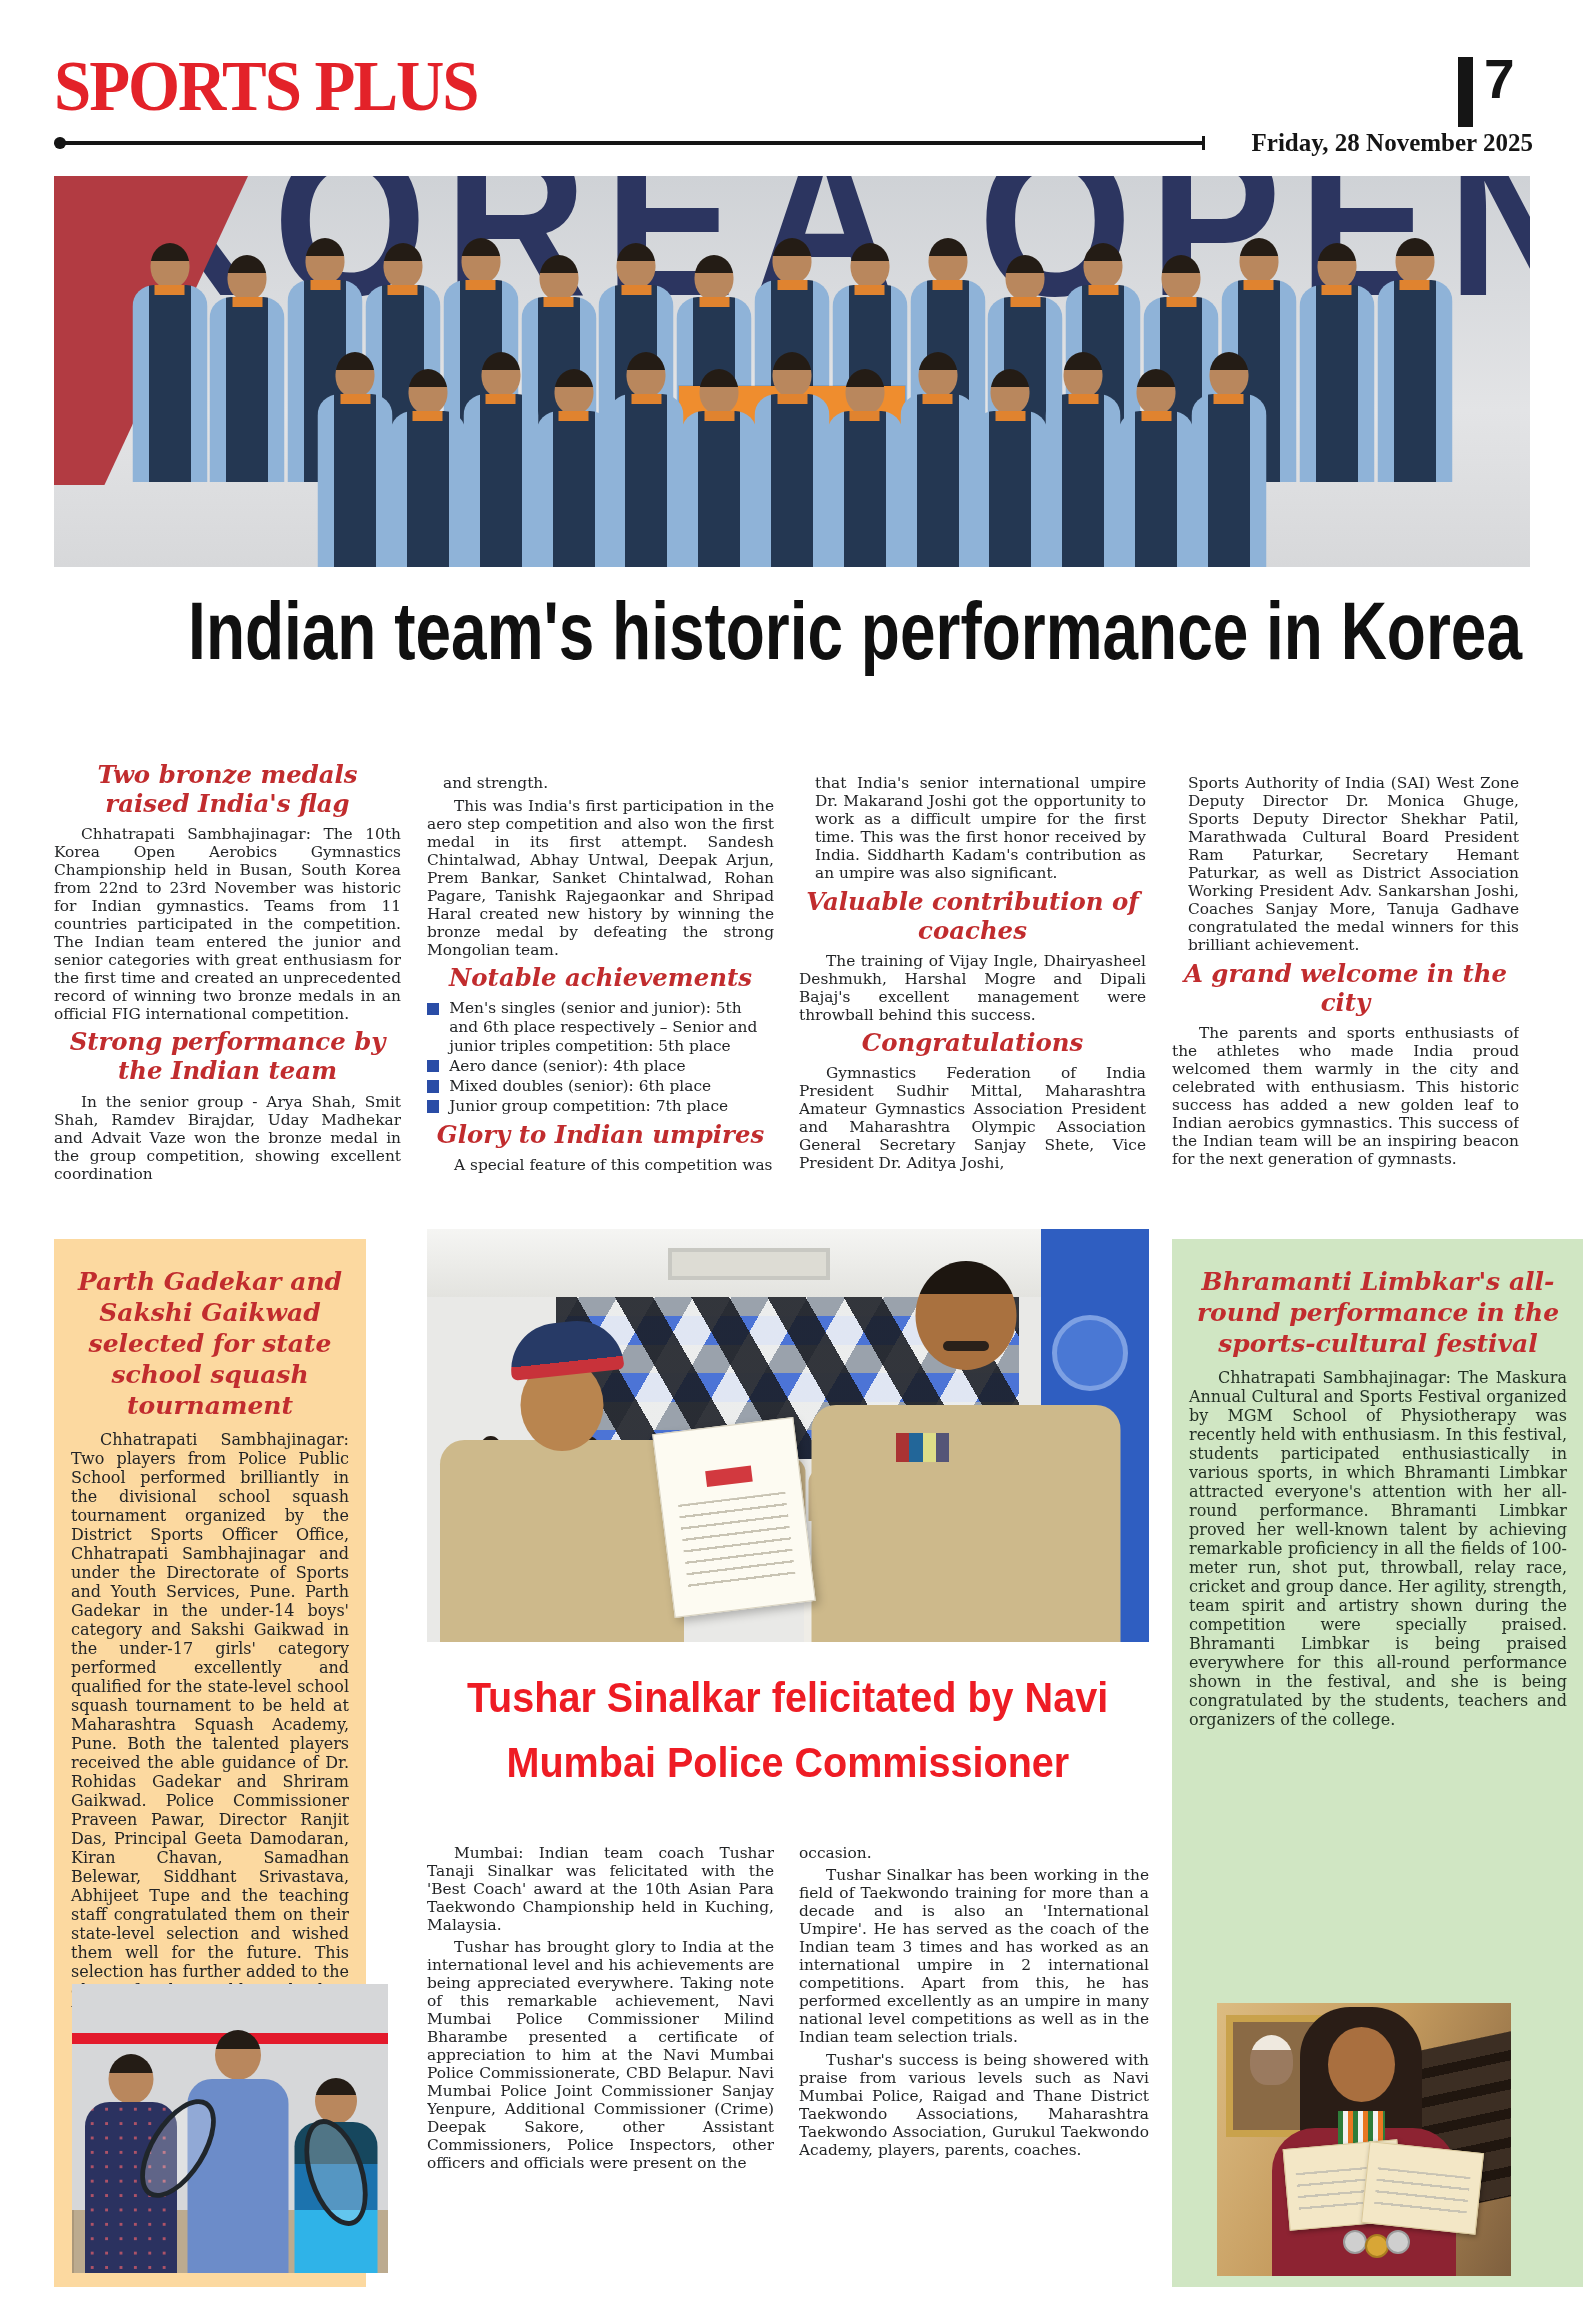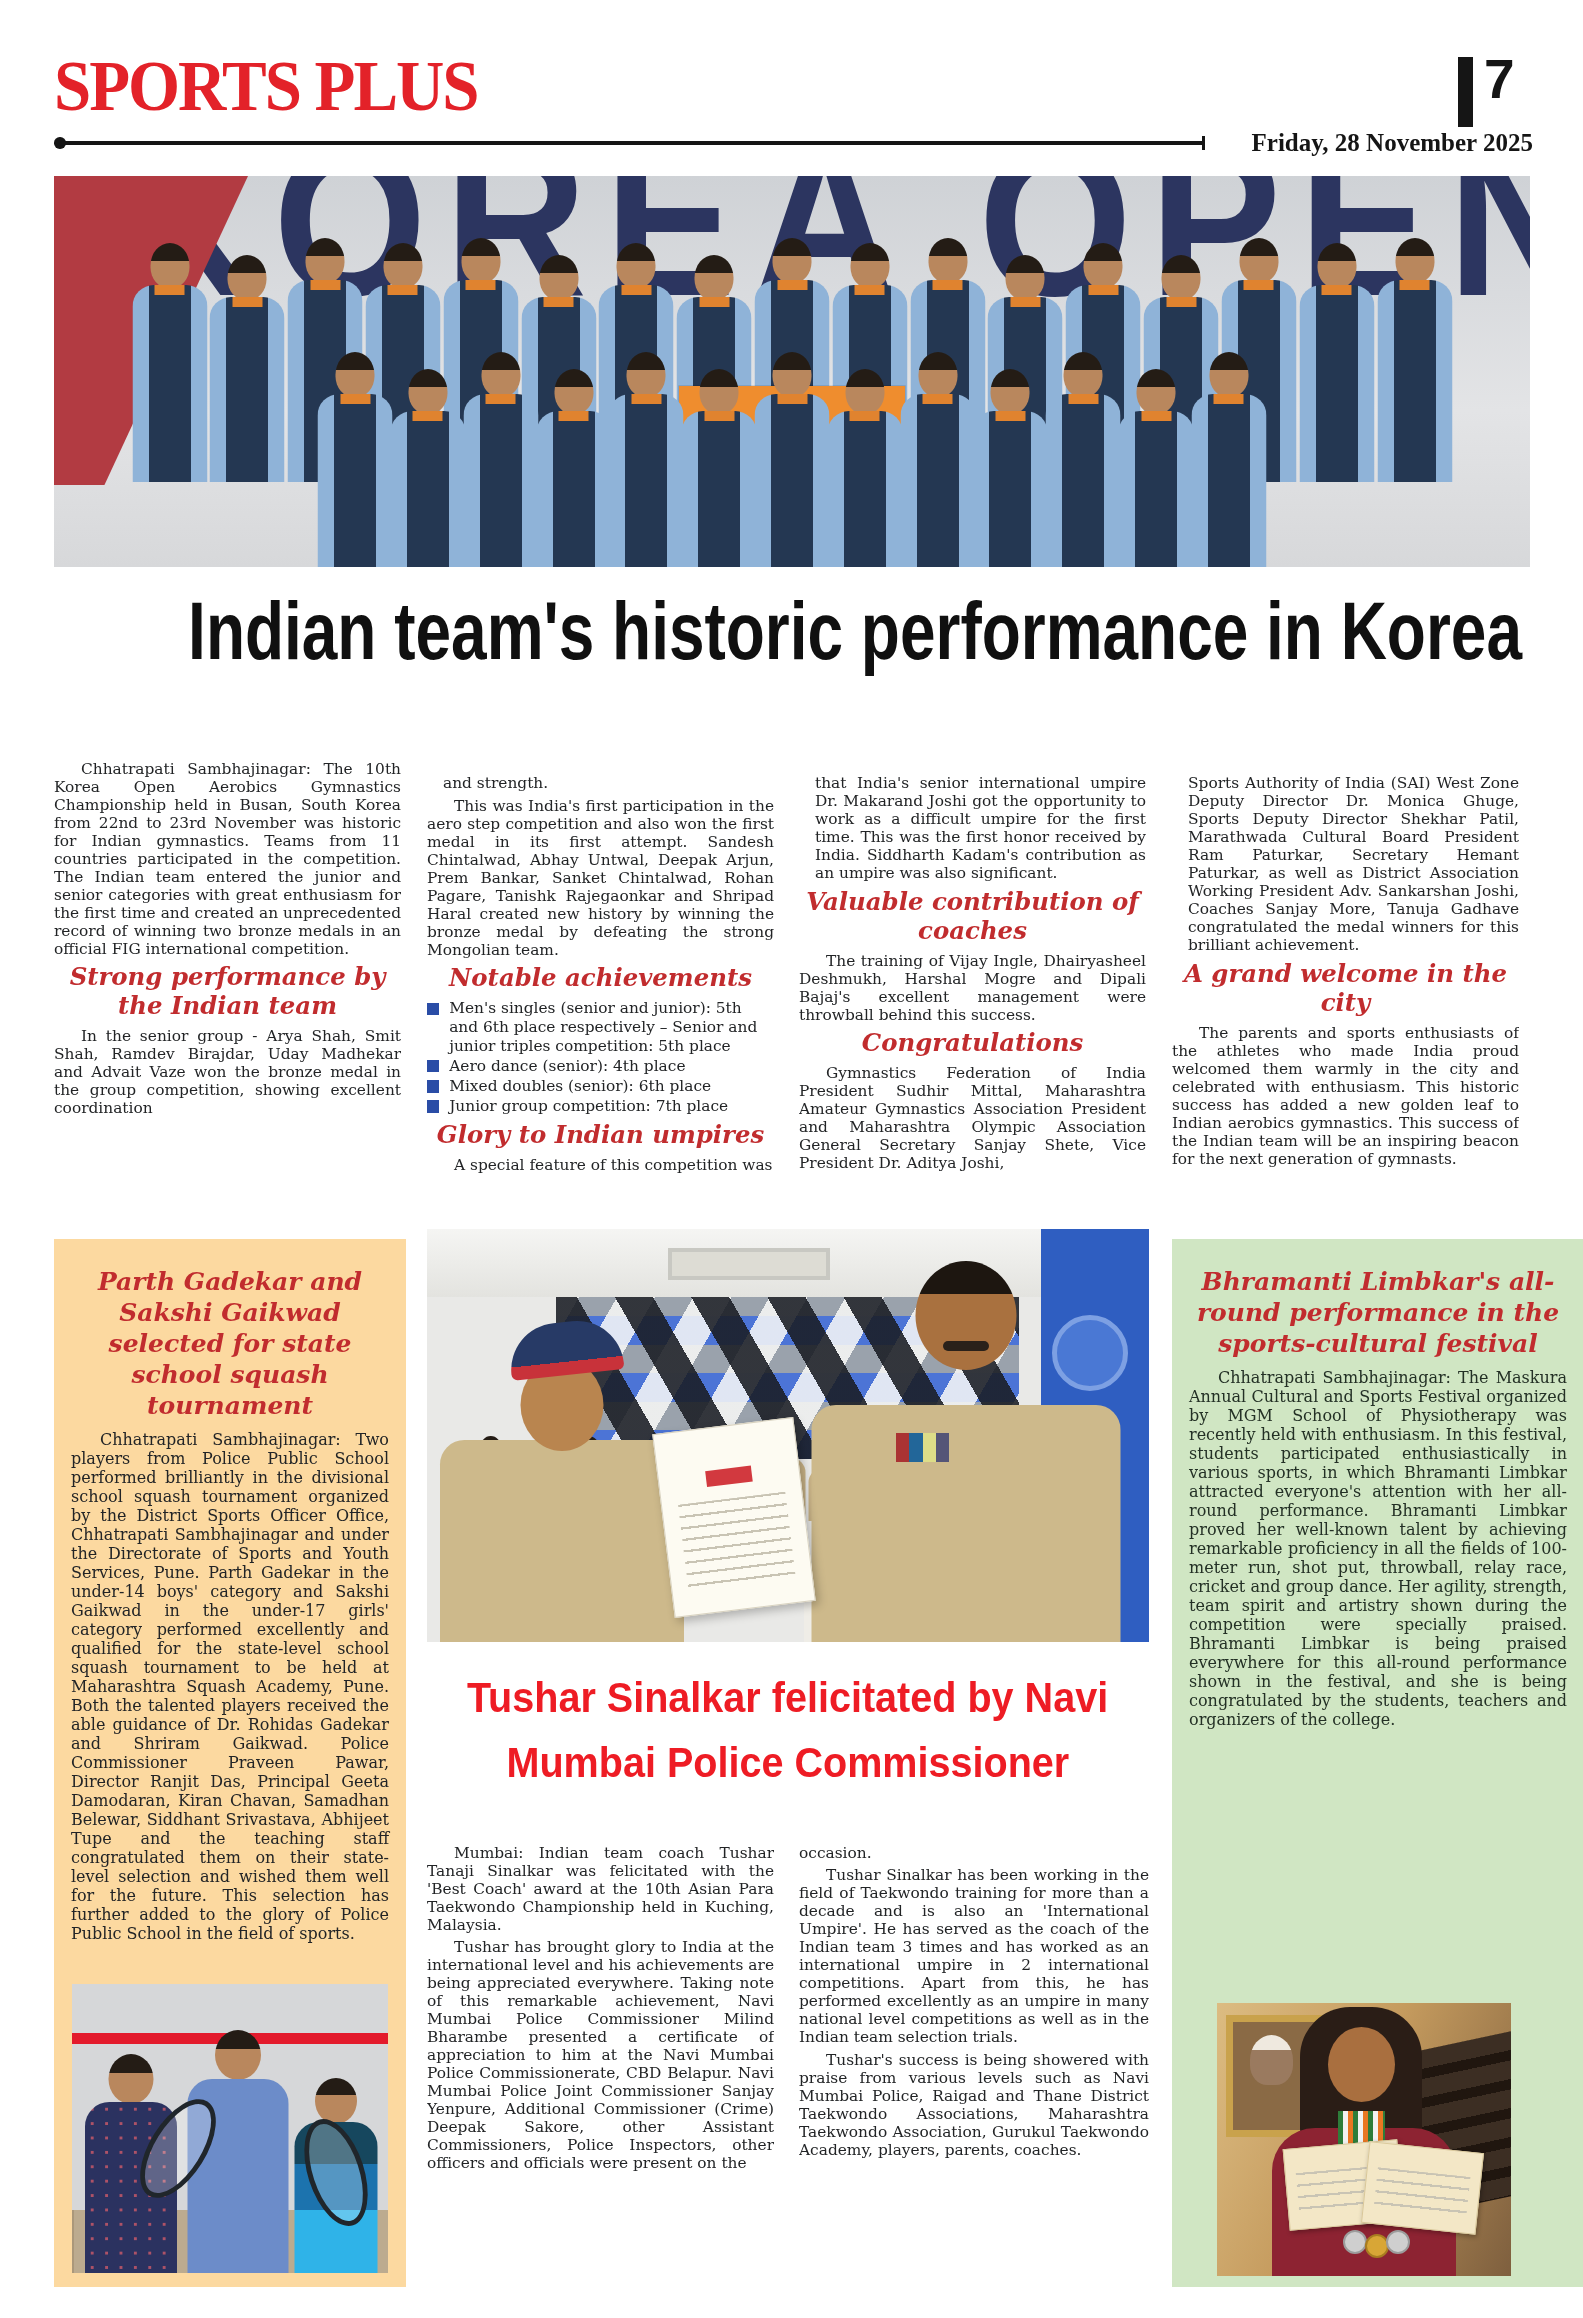--- a/index.html
+++ b/index.html
@@ -64,21 +64,21 @@
       text-align:center;margin:0 0 7.2px 0;}
   .col p{font-size:15.4px;line-height:18px;text-align:justify;margin:0 0 4.3px 0;text-indent:27px;}
   .col p.noindent{text-indent:0;margin-left:16px;}
   .colpad{padding-top:14.4px;}
   .b-list{list-style:none;margin:7.2px 0 4.3px 0;padding:0;}
   .b-list li{display:flex;gap:10px;font-size:15.4px;line-height:18.7px;margin:0 0 1.4px 0;text-align:left;}
   .b-sq{width:12.2px;height:12.2px;background:#2a4da6;margin-top:3.6px;flex:none;}
 
   
   .sidebar{position:absolute;top:1239px;height:1048px;}
-  .sidebar-left{left:54px;width:352px;background:#fcd9a0;}
+  .sidebar-left{left:54px;width:312px;background:#fcd9a0;}
   .sidebar-right{left:1172px;width:412px;background:#d0e6c3;}
   .sb-h{font-weight:bold;font-style:italic;font-size:25px;line-height:31px;color:#c12c2e;
       text-align:center;padding:27px 18.7px 0 18.7px;}
   .sb-p{font-size:16px;line-height:19px;text-align:justify;text-indent:29px;padding:8.6px 17px 0 17px;color:#222426;}
   .sidebar-right .sb-p{color:#233025;}
 
   
   .photo-squash{left:72px;top:1984px;width:316px;height:289px;background:#d6d7d9;}
   .sq-stripe{position:absolute;left:0;right:0;top:49px;height:10.8px;background:#e31a2c;}
   .sq-floor{position:absolute;left:0;right:0;bottom:0;height:63px;background:#bcab8f;
@@ -229,20 +229,21 @@
         <div class="person"></div>
         <div class="person"></div>
         <div class="person"></div>
         <div class="person"></div>
       </div>
   </div>
 
   <div class="lead-headline hl1"><span>Indian team's historic performance in Korea</span></div>
 
   <div class="col c1">
+    <div class="red-h">Two bronze medals raised India's flag</div>
     <p>Chhatrapati Sambhajinagar: The 10th Korea Open Aerobics Gymnastics Championship held in Busan, South Korea from 22nd to 23rd November was historic for Indian gymnastics. Teams from 11 countries participated in the competition. The Indian team entered the junior and senior categories with great enthusiasm for the first time and created an unprecedented record of winning two bronze medals in an official FIG international competition.</p>
     <div class="red-h">Strong performance by the Indian team</div>
     <p>In the senior group - Arya Shah, Smit Shah, Ramdev Birajdar, Uday Madhekar and Advait Vaze won the bronze medal in the group competition, showing excellent coordination</p>
   </div>
 
   <div class="col c2 colpad">
     <p class="noindent">and strength.</p>
     <p>This was India's first participation in the aero step competition and also won the first medal in its first attempt. Sandesh Chintalwad, Abhay Untwal, Deepak Arjun, Prem Bankar, Sanket Chintalwad, Rohan Pagare, Tanishk Rajegaonkar and Shripad Haral created new history by winning the bronze medal by defeating the strong Mongolian team.</p>
     <div class="red-h">Notable achievements</div>
     <ul class="b-list">

